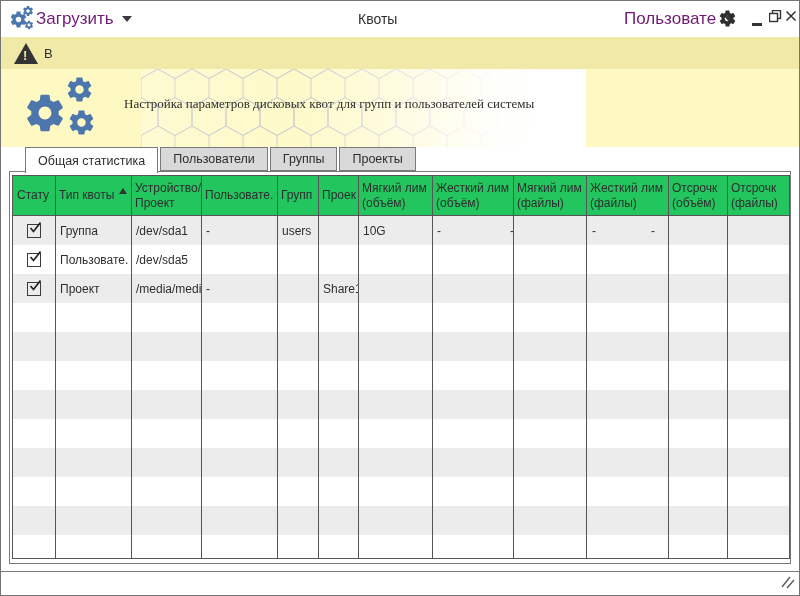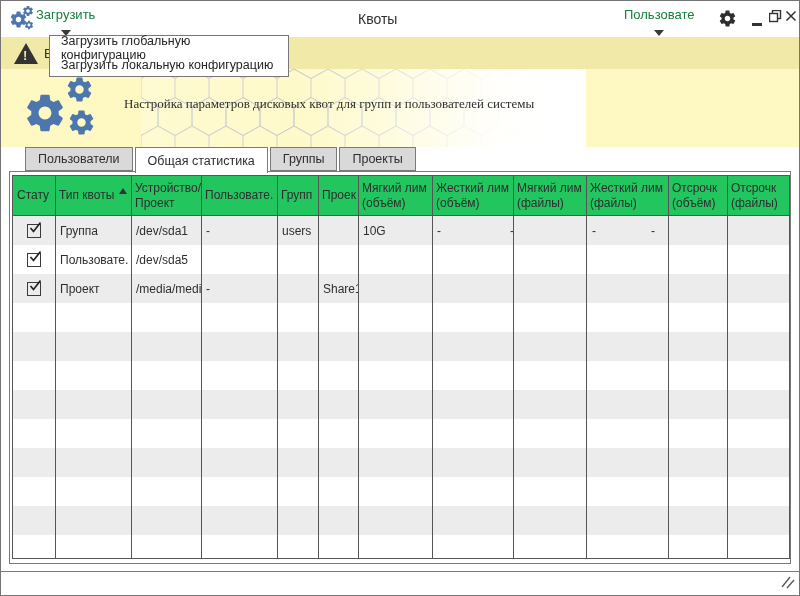--- a/index.html
+++ b/index.html
@@ -4,21 +4,21 @@
 <style>
   html,body{margin:0;padding:0;background:#fff;}
   body{width:800px;height:596px;font-family:"Liberation Sans",sans-serif;position:relative;}
   .window{position:absolute;left:0;top:0;width:800px;height:596px;border:1px solid #757575;box-sizing:border-box;background:#fff;overflow:hidden;}
 
   
   .topbar{position:absolute;left:0;top:0;right:0;height:36px;background:#fff;}
   .appicon{position:absolute;left:6px;top:3px;width:32px;height:30px;}
   .appicon svg{position:absolute;}
   .menu-btn{position:absolute;display:flex;align-items:center;gap:8px;height:24px;top:6px;
-    background:none;border:none;font-family:"Liberation Sans",sans-serif;font-size:13px;color:#15803d;cursor:default;padding:0;flex-direction:column;}
+    background:none;border:none;font-family:"Liberation Sans",sans-serif;font-size:17px;color:#701a75;cursor:default;padding:0;}
   .btn-load{left:35px;}
   .btn-save{left:623px;}
   .chev{width:0;height:0;border-left:5px solid transparent;border-right:5px solid transparent;border-top:6px solid #3a3a3a;}
   .win-title{position:absolute;left:357px;top:10px;font-size:14px;color:#2f2f2f;}
   .gear-btn{position:absolute;left:716px;top:8px;width:20px;height:20px;background:none;border:none;padding:0;}
   .winctl{position:absolute;background:none;border:none;padding:0;width:14px;height:14px;}
   .ctl-min{left:751px;top:13px;}
   .ctl-max{left:767px;top:9px;}
   .ctl-close{left:783px;top:9px;}
   .minbar{width:10px;height:3px;background:#333;margin-top:7px;}
@@ -160,25 +160,25 @@
           <use href="#gearp" fill="#4d77ac"></use>
         </svg>
       <svg width="29" height="29" viewBox="0 0 24 24" style="left:44px;top:34px">
           <use href="#gearp" fill="#4d77ac"></use>
         </svg>
     </span>
     <div class="hero-title">Настройка параметров дисковых квот для групп и пользователей системы</div>
   </div>
 
   <div class="tabs">
+    <div class="tab active">
+        <span>Общая статистика</span>
+      </div>
     <div class="tab">
         <span>Пользователи</span>
-      </div>
-    <div class="tab active">
-        <span>Общая статистика</span>
       </div>
     <div class="tab">
         <span>Группы</span>
       </div>
     <div class="tab">
         <span>Проекты</span>
       </div>
   </div>
 
   <div class="frame">
@@ -309,24 +309,20 @@
       <div class="vl" style="left:305px"></div>
       <div class="vl" style="left:345px"></div>
       <div class="vl" style="left:419px"></div>
       <div class="vl" style="left:500px"></div>
       <div class="vl" style="left:573px"></div>
       <div class="vl" style="left:655px"></div>
       <div class="vl" style="left:714px"></div>
     </div>
   </div>
 
-  <div class="dropdown">
-    <div class="dd-item">Загрузить глобальную конфигурацию</div>
-    <div class="dd-item">Загрузить локальную конфигурацию</div>
-  </div>
 
   <div class="statusbar">
     <span class="grip">
       <svg width="16" height="15" viewBox="0 0 16 15">
         <path d="M11 2 L3 12 M15 5 L8 13" stroke="#5a5a5a" stroke-width="1.4" fill="none"></path>
       </svg>
     </span>
   </div>
 
 </div>

